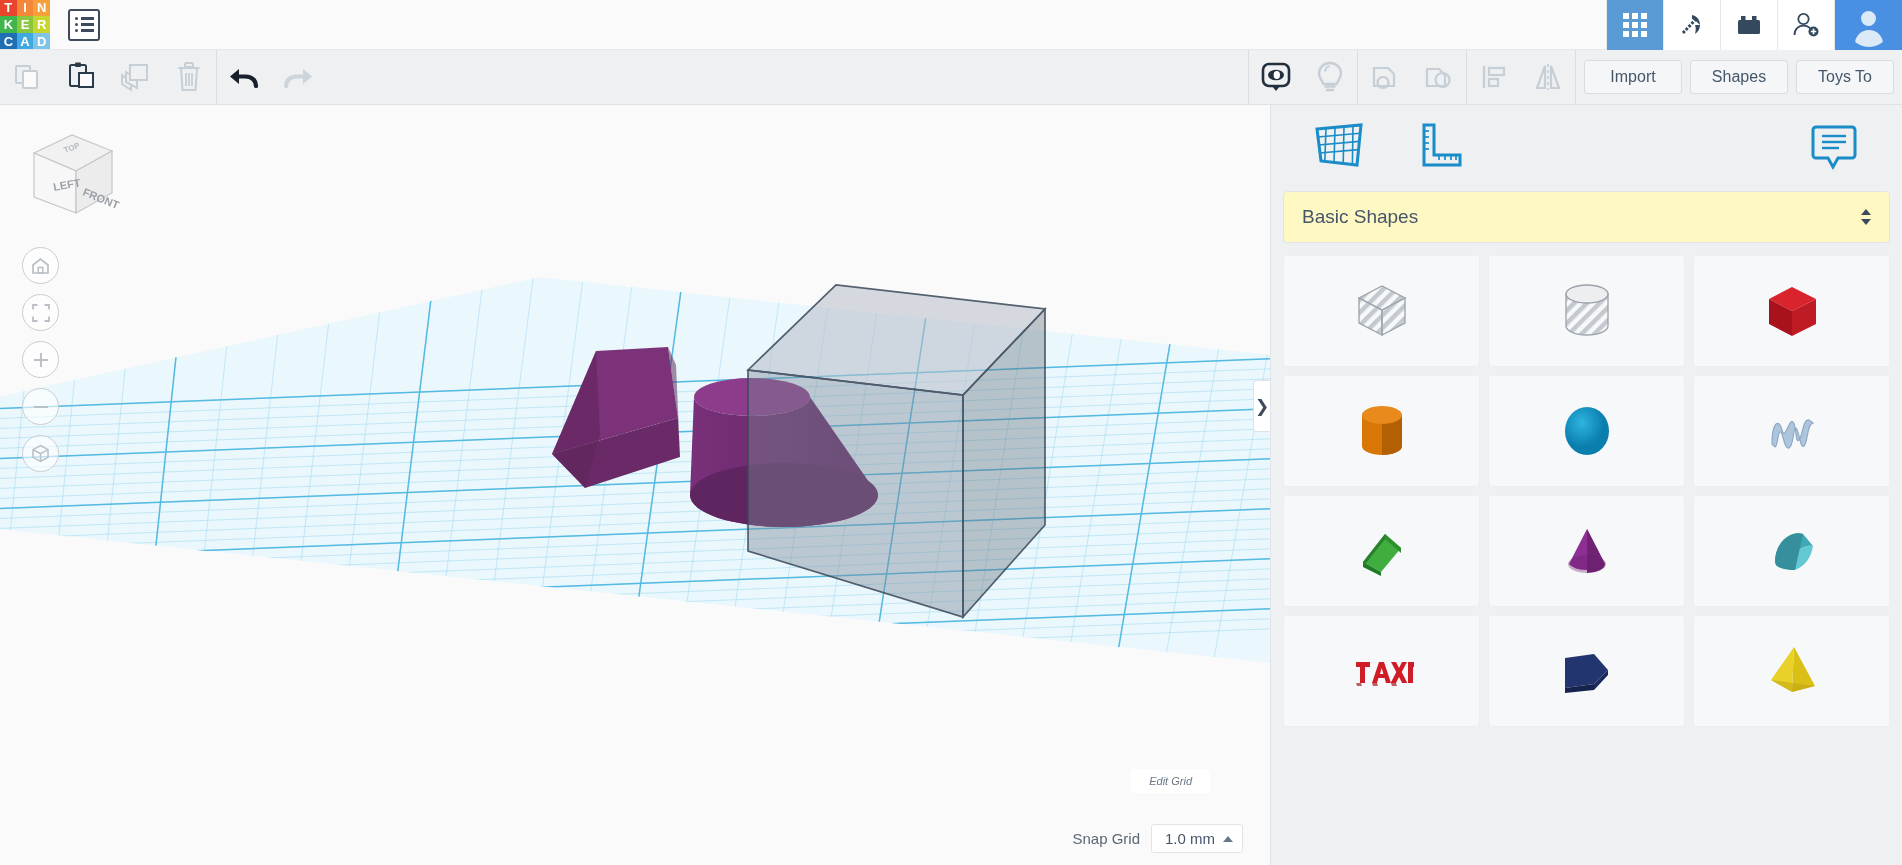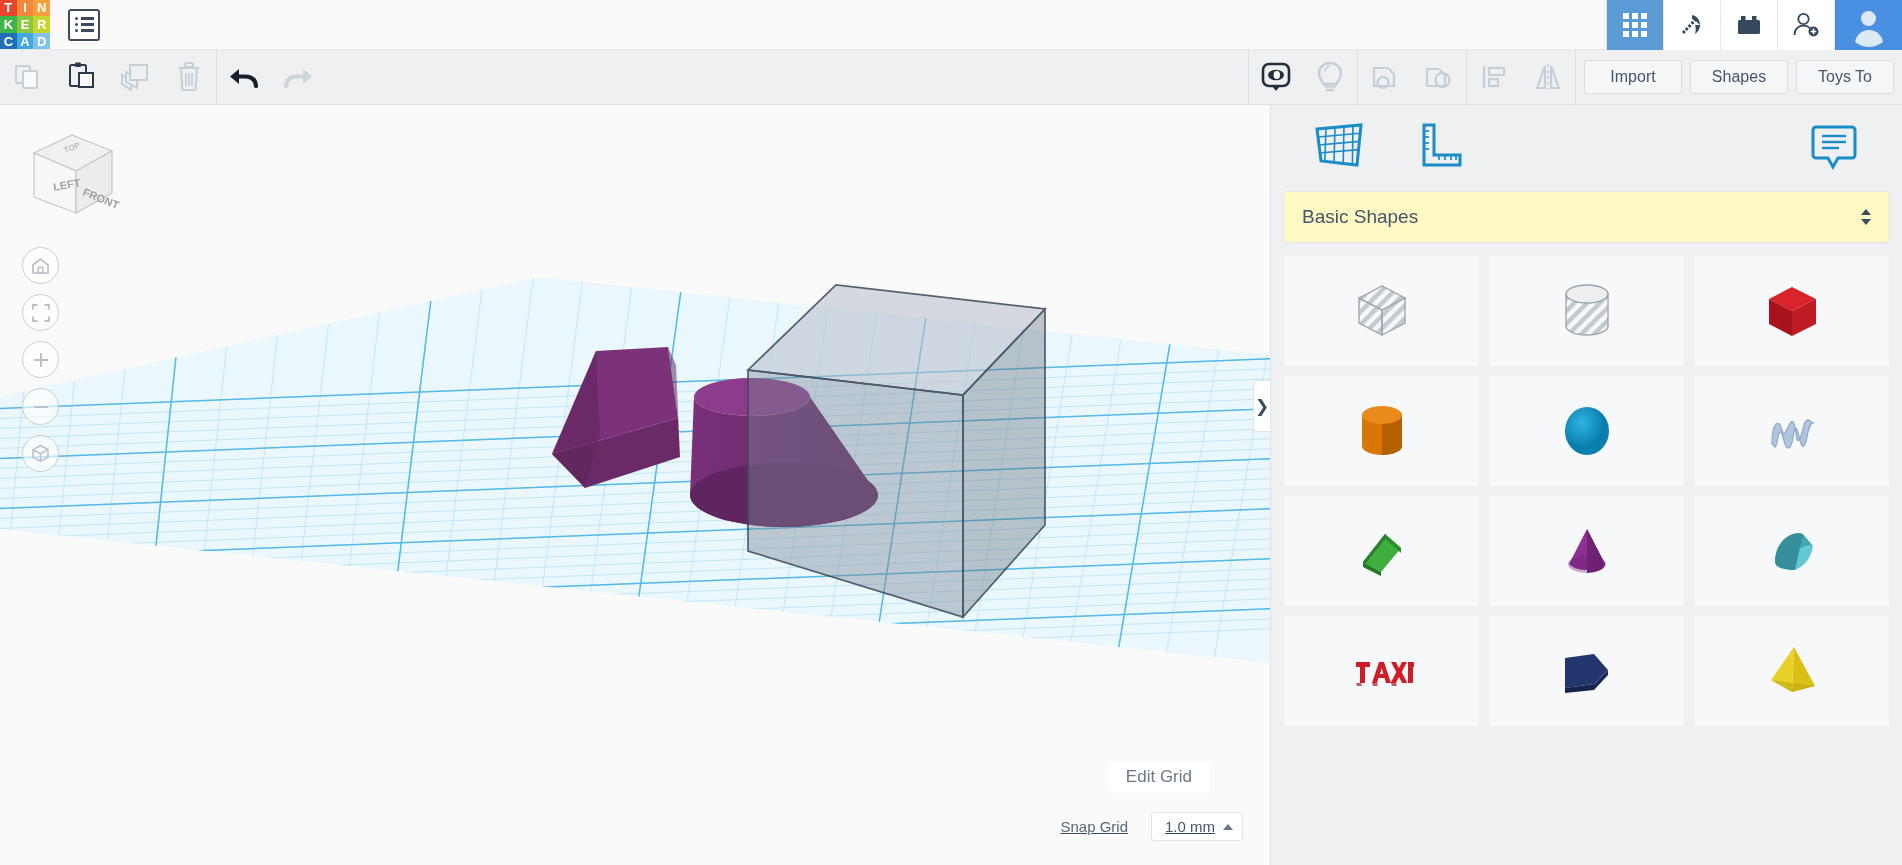--- a/index.html
+++ b/index.html
@@ -122,25 +122,25 @@
     border: 1px solid #e0e3e6; border-right: none;
     border-radius: 4px 0 0 4px;
     display: flex; align-items: center; justify-content: center;
     font-size: 17px; color: #3d4a5c;
   }
   .edit-grid-btn {
     position: absolute; right: 60px; bottom: 72px;
     padding: 6px 18px;
     background: rgba(255,255,255,0.86);
     border-radius: 3px;
-    font-size: 17px; color: #6b7885;
+    font-size: 11px; color: #6b7885; font-style: italic;
   }
   .snap-grid-row {
-    position: absolute; right: 27px; bottom: 24px;
-    display: flex; align-items: center; gap: 23px; text-decoration: underline;
+    position: absolute; right: 27px; bottom: 12px;
+    display: flex; align-items: center; gap: 11px;
   }
   .snap-grid-label { font-size: 15px; color: #5a6875; }
   .snap-grid-value {
     background: rgba(255,255,255,0.92);
     border: 1px solid #e2e5e8;
     border-radius: 3px;
     padding: 5px 9px 5px 13px;
     font-size: 15px; color: #45566b;
     display: flex; align-items: center; gap: 8px;
   }

